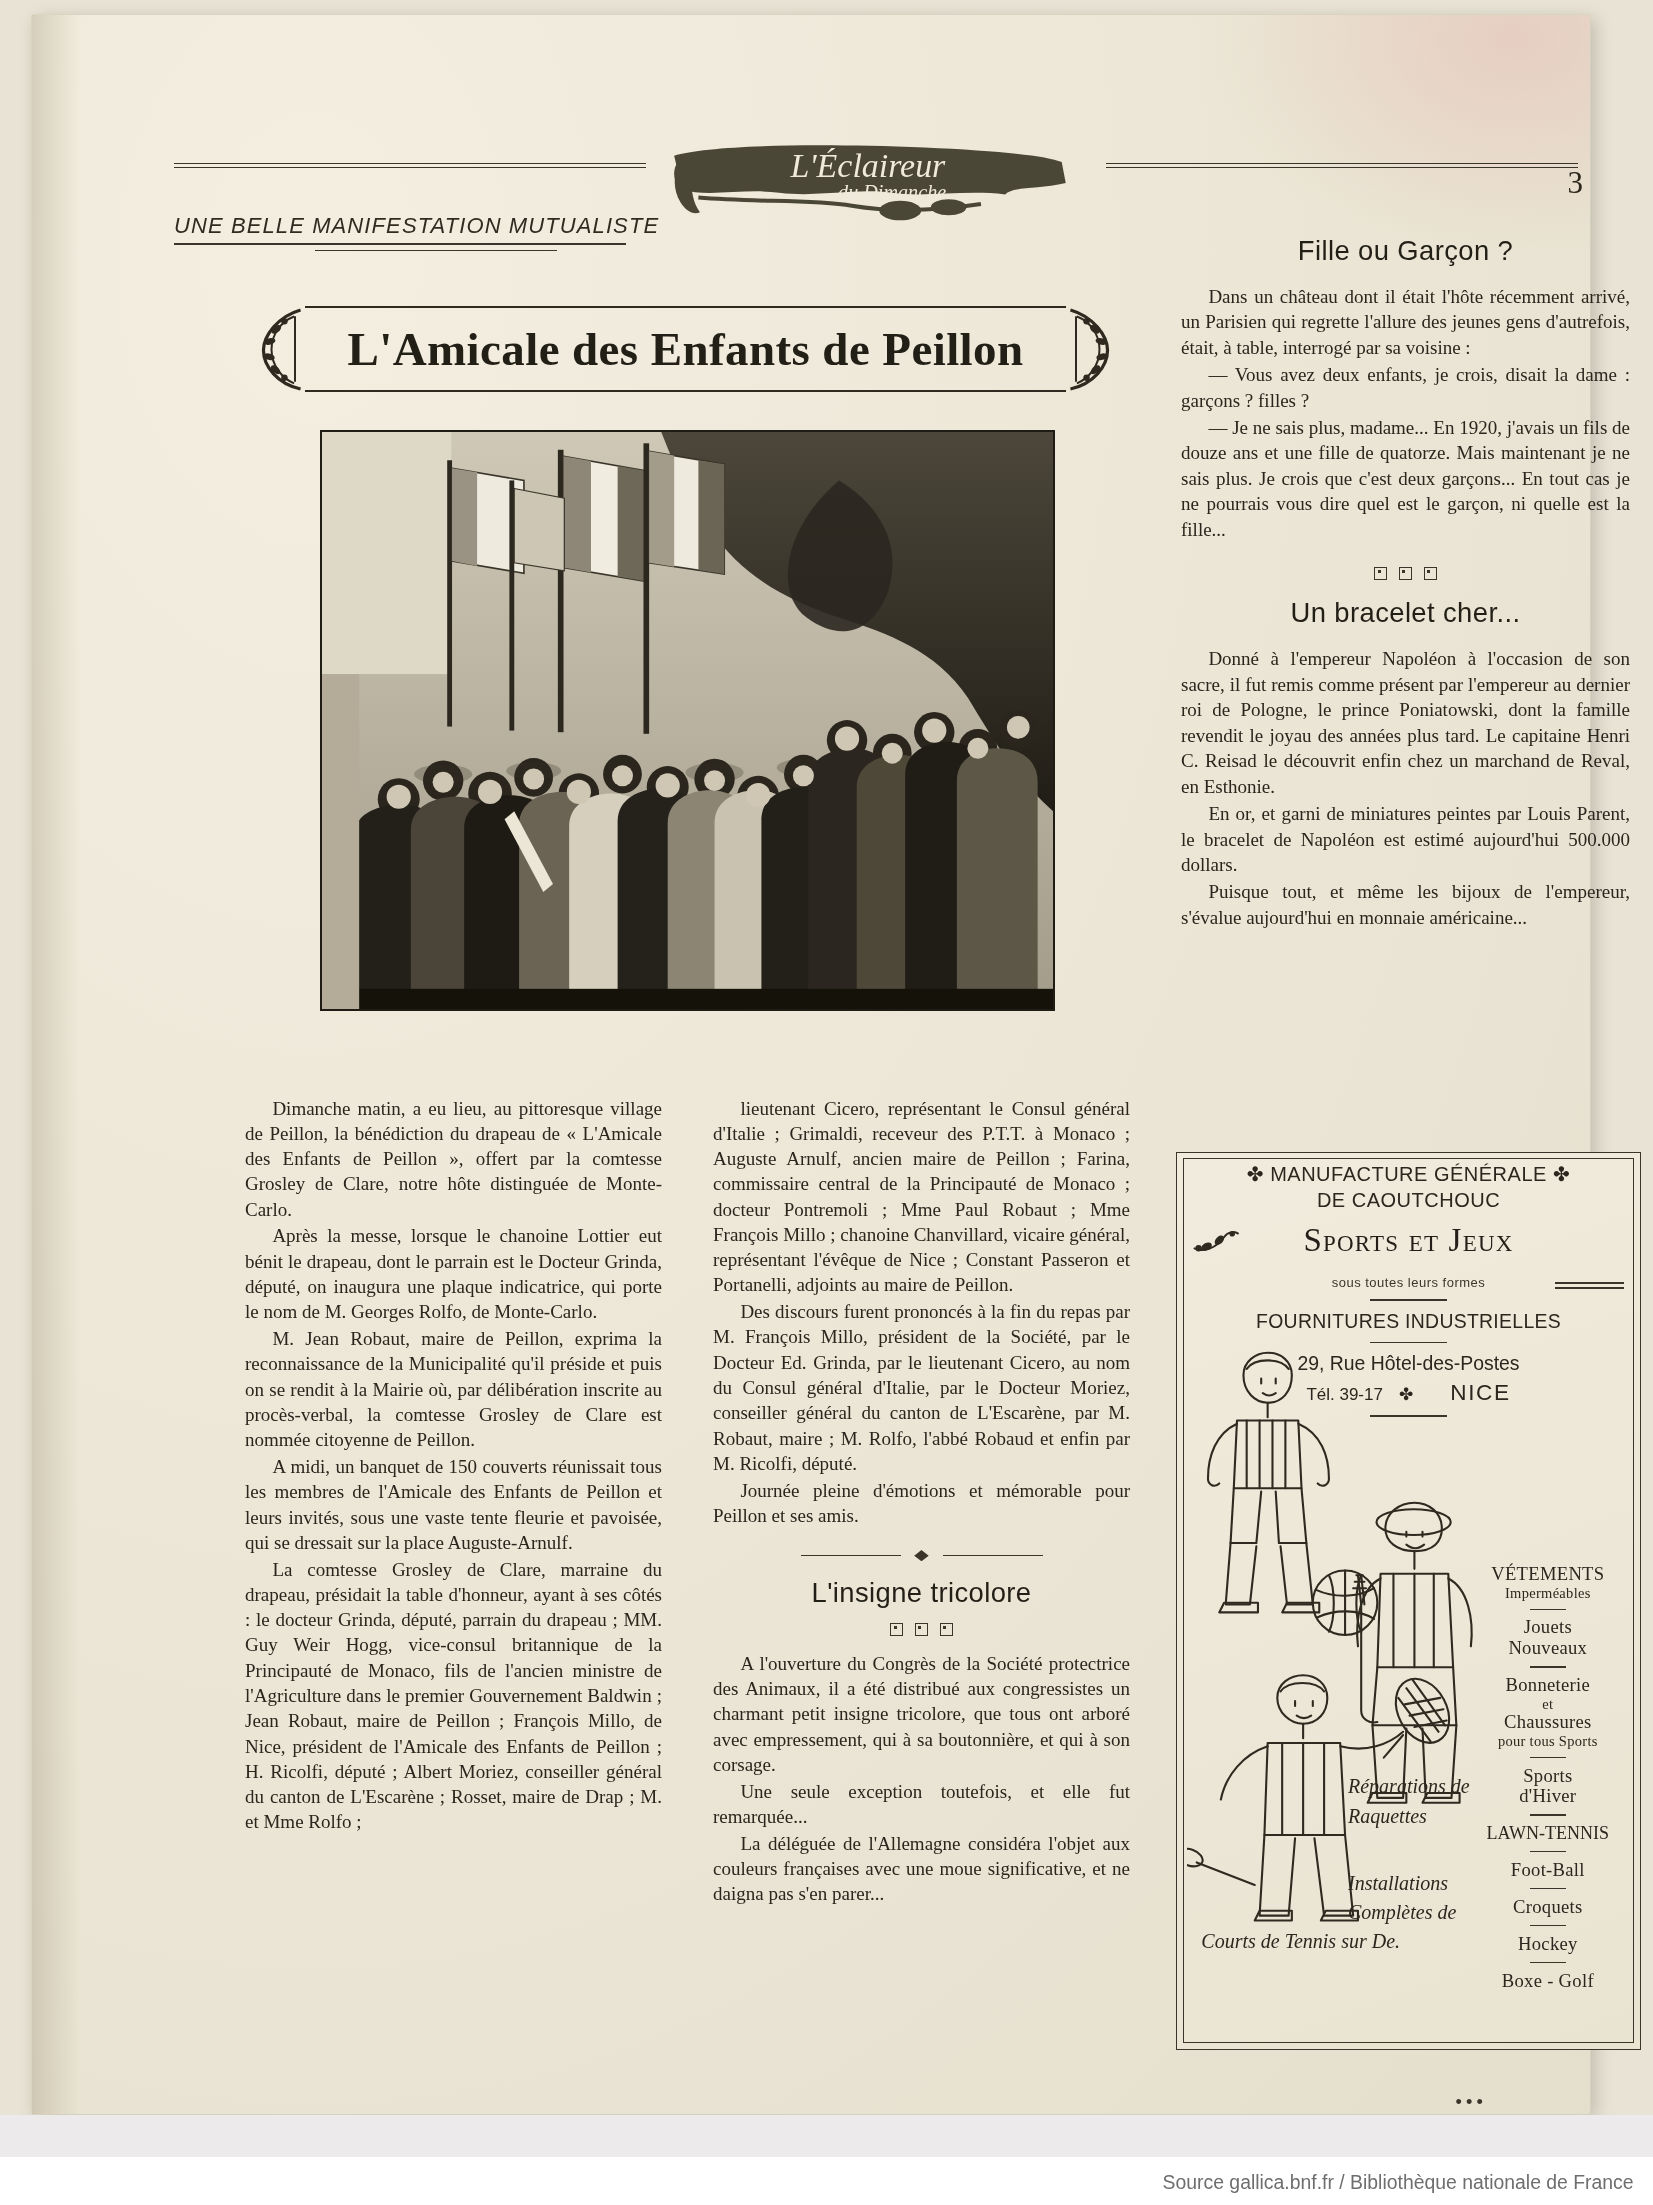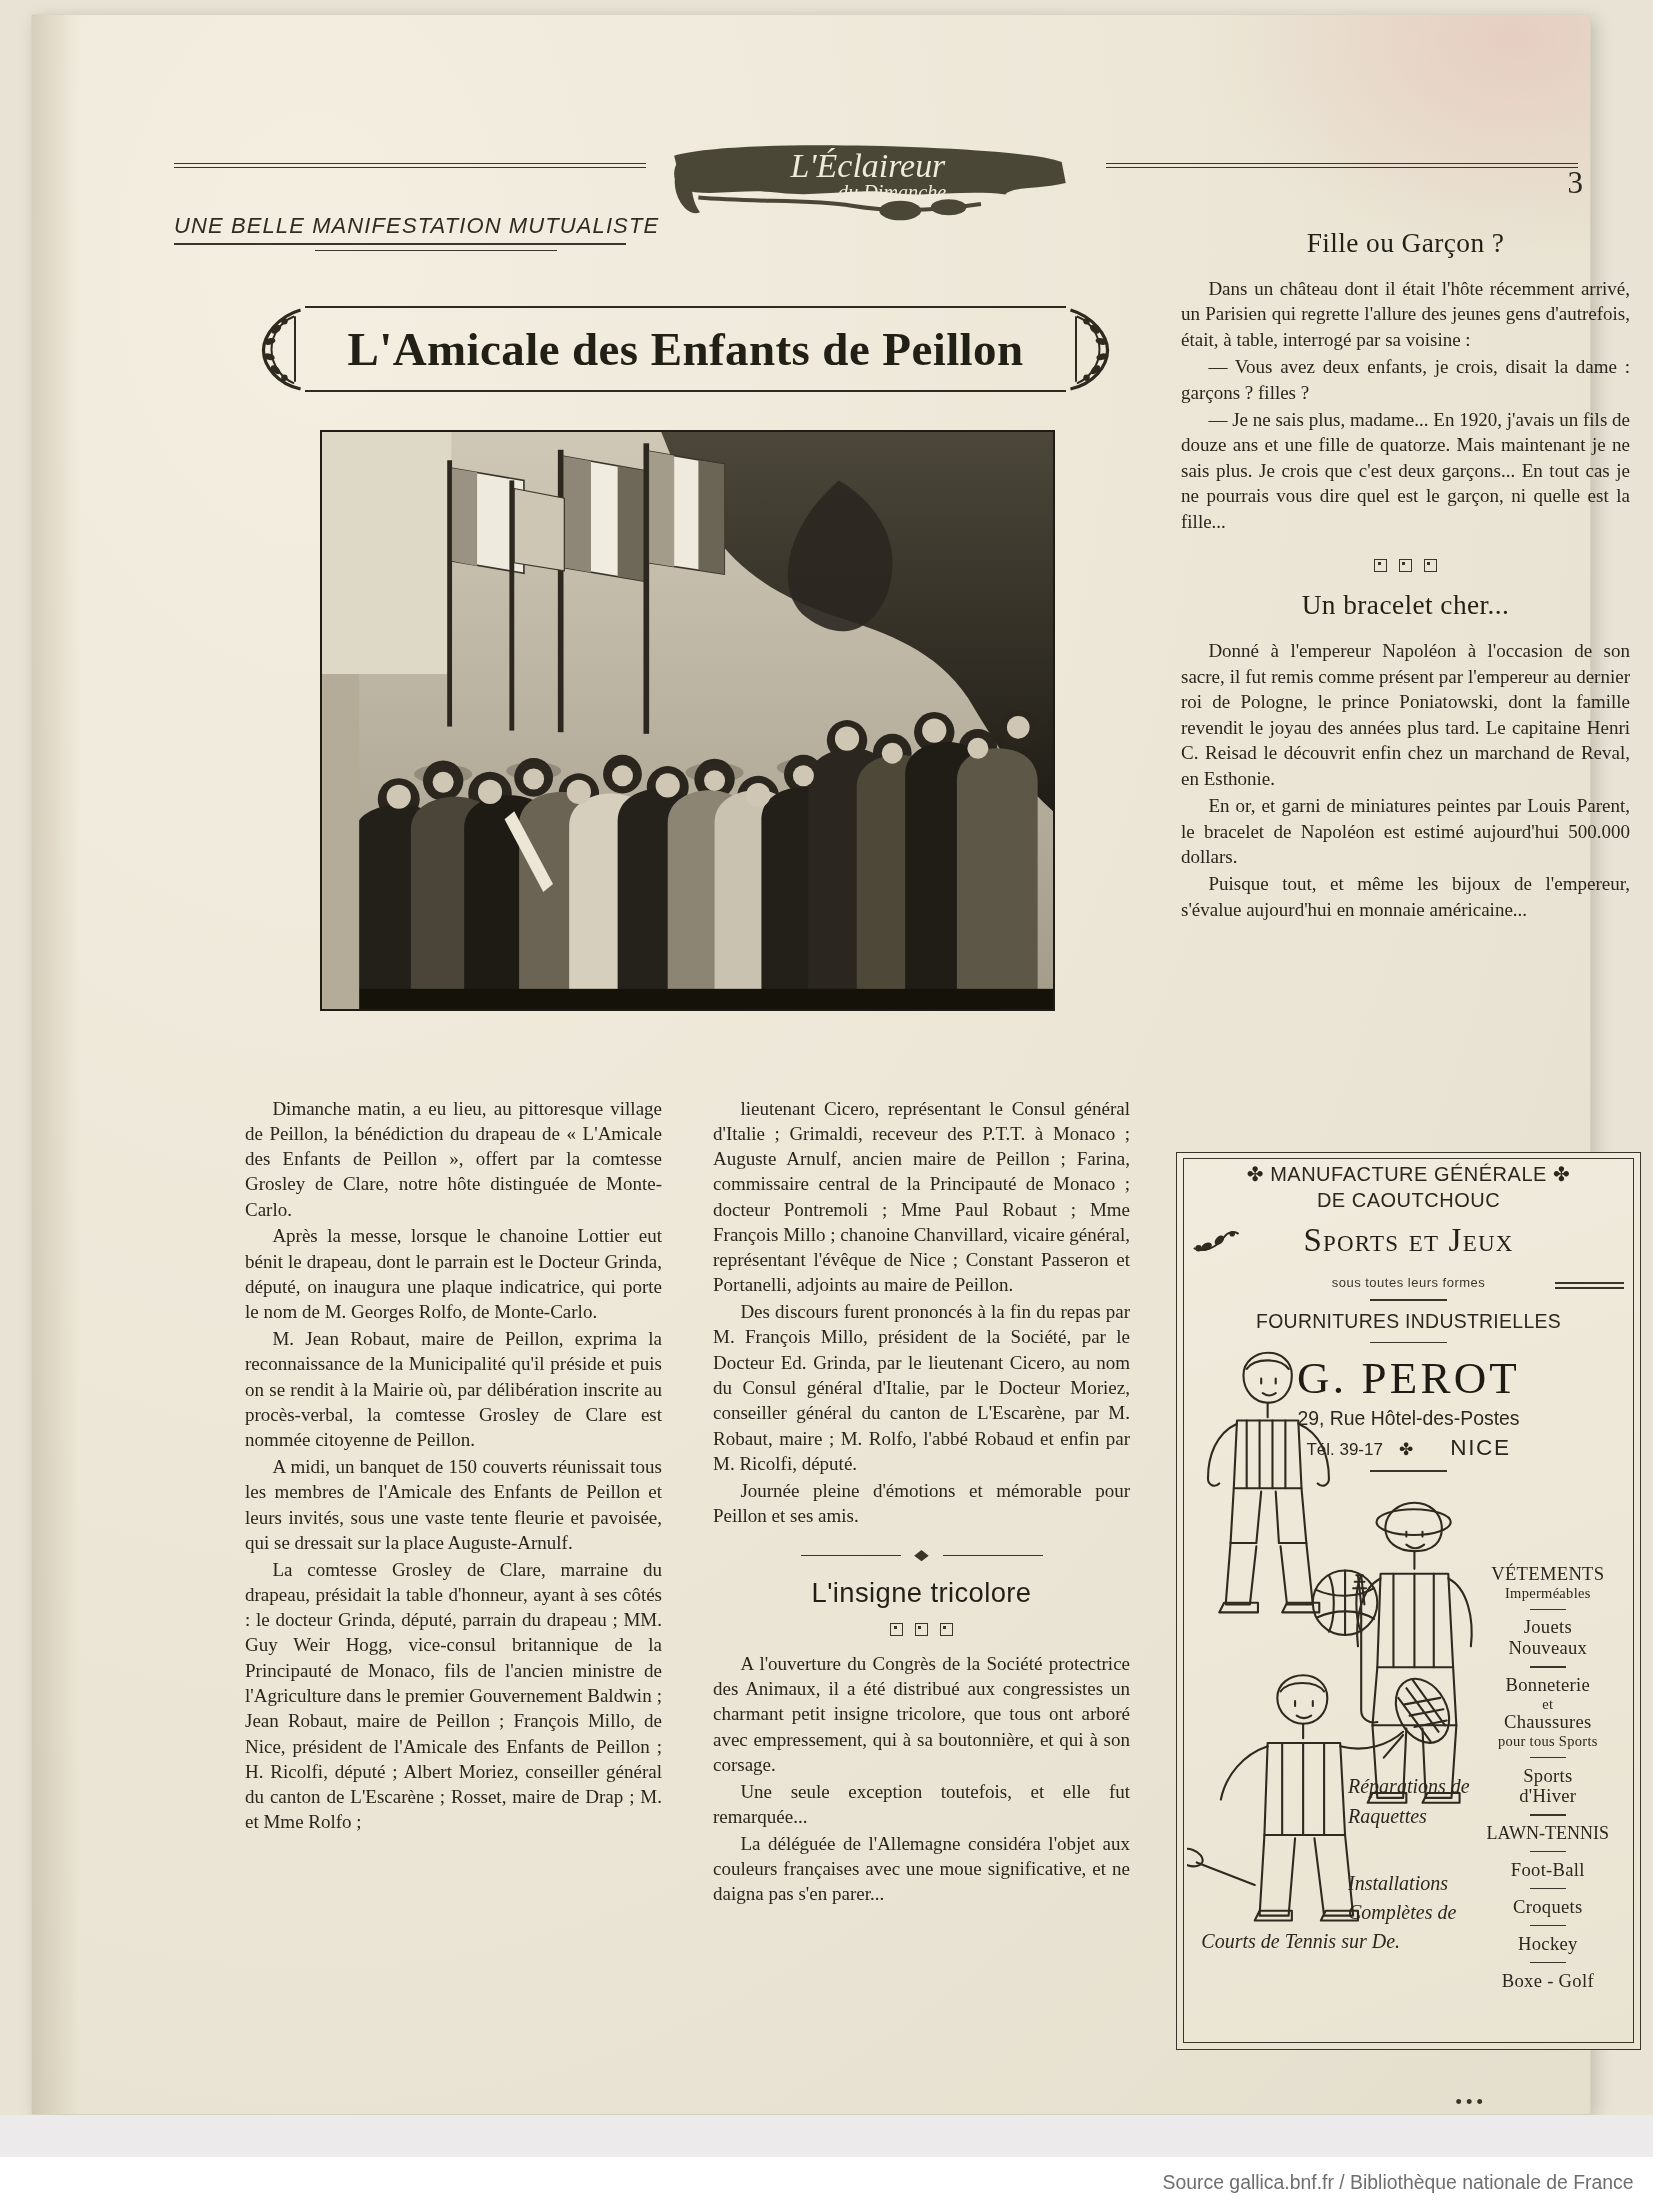--- a/index.html
+++ b/index.html
@@ -129,21 +129,21 @@
   .dots3{text-align:center;margin:8px 0 13px 0;letter-spacing:11.3px;font-size:13.7px;color:#4a4438;}
   .dots3 span{display:inline-block;width:11.3px;height:11.3px;border:1.6px solid #3a352a;
       position:relative;margin:0 5.7px;vertical-align:middle;}
   .dots3 span:after{content:"";position:absolute;left:2.4px;top:2.4px;width:3.2px;height:3.2px;background:#3a352a;}
 
   
   .rcol{position:absolute;left:1072px;top:153px;width:449px;
         font-size:19px;line-height:1.345;color:#2a261d;text-align:justify;
         font-family:"Liberation Serif",serif;}
   .rcol p{margin:0 0 1.6px 0;text-indent:27.4px;}
-  .rcol .subhead{margin-top:0;font-family:Liberation Serif, serif;}
+  .rcol .subhead{margin-top:8px;}
 
   
   .ad{
     position:absolute;left:1067px;top:1080px;width:463px;height:896px;
     border:1.6px solid #3a352a;
     background:linear-gradient(160deg,#f0ebdc,#e9e3d2);
   }
   .ad .inner{position:absolute;left:5.7px;top:5.7px;right:5.7px;bottom:5.7px;border:1.6px solid #3a352a;}
   .ad .pad{position:absolute;left:13px;top:9.7px;right:13px;bottom:8px;}
 
@@ -433,21 +433,20 @@
         <span class="dash">
               <i></i>
               <i></i>
             </span>
       </div>
 
       <div class="mini-rule"></div>
       <div class="ad-t5">FOURNITURES INDUSTRIELLES</div>
       <div class="mini-rule"></div>
 
-      <div class="ad-brand">G. PEROT</div>
       <div class="ad-addr">29, Rue Hôtel-des-Postes</div>
       <div class="ad-tel">
         <span>Tél. 39-17</span>
         <span class="star">✤</span>
         <b>NICE</b>
       </div>
       <div class="mini-rule"></div>
 
       <div class="ad-list">
         <div class="li">VÉTEMENTS</div>

